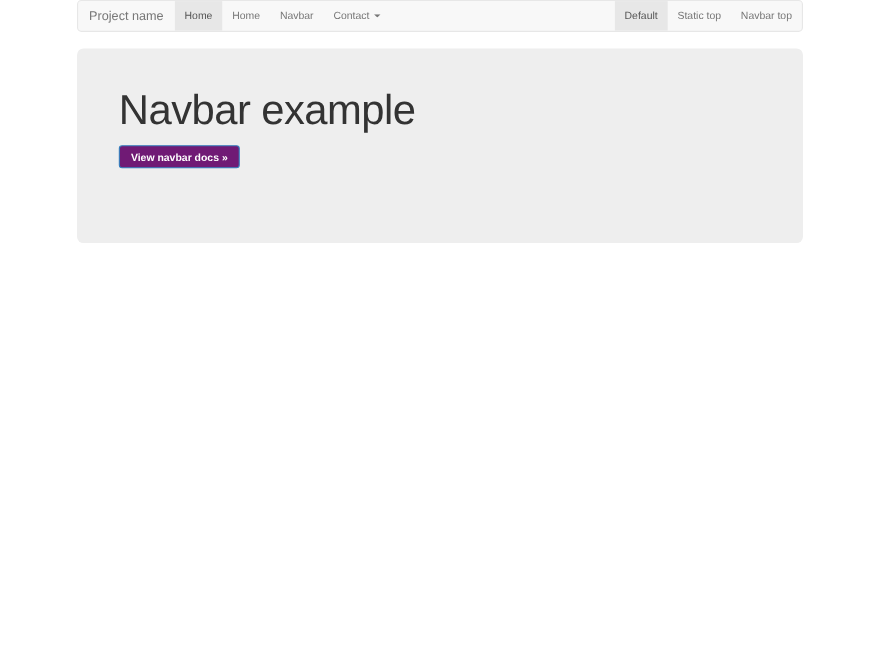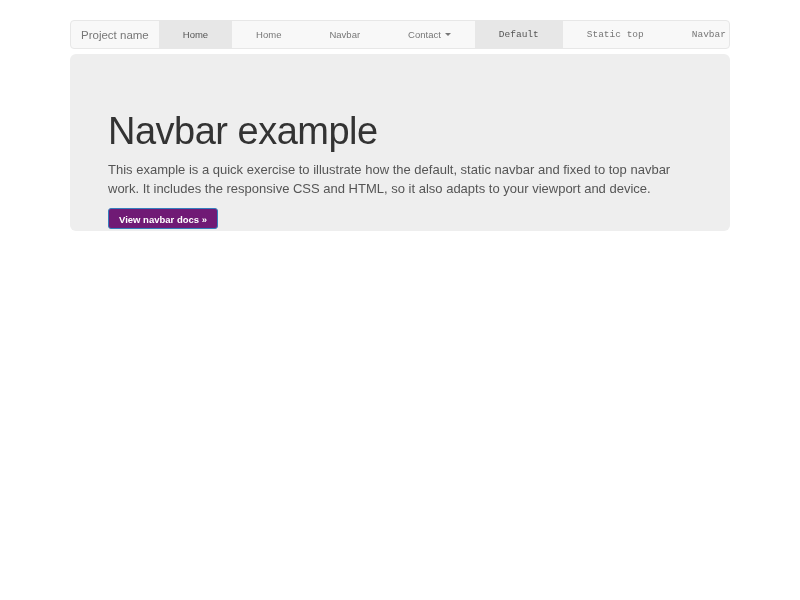--- a/index.html
+++ b/index.html
@@ -9,21 +9,21 @@
     background: #ffffff;
     font-family: "Liberation Sans", sans-serif;
     overflow: hidden;
   }
   .container {
     width: 660px;
     margin: 0 auto;
   }
   
   .navbar {
-    margin-top: 20px;
+    margin-top: 0;
     height: 29px;
     background: #f8f8f8;
     border: 1px solid #e7e7e7;
     border-radius: 4px;
     display: flex;
     align-items: stretch;
     overflow: hidden;
   }
   .navbar-brand {
     display: flex;
@@ -33,49 +33,49 @@
     color: #777;
     cursor: pointer;
     white-space: nowrap;
   }
   .nav {
     display: flex;
     align-items: stretch;
     list-style: none;
     margin: 0; padding: 0;
   }
-  .nav-right { margin-left: auto; font-family: Liberation Mono, monospace; }
+  .nav-right { margin-left: auto; }
   .nav-item {
     display: flex;
     align-items: center;
-    padding: 0 24px;
+    padding: 0 9px;
     font-size: 9.5px;
     color: #777;
     cursor: pointer;
     white-space: nowrap;
   }
   .nav-item.active {
     background: #e7e7e7;
     color: #555;
   }
   .caret {
     display: inline-block;
     width: 0; height: 0;
     margin-left: 4px;
     border-left: 3px solid transparent;
     border-right: 3px solid transparent;
     border-top: 3px dashed #777;
   }
   
   .jumbotron {
-    margin-top: 5px;
+    margin-top: 15px;
     height: 177px;
     background: #eeeeee;
     border-radius: 6px;
-    padding: 56px 38px 0 38px;
+    padding: 36px 38px 0 38px;
   }
   .jumbotron h1 {
     margin: 0 0 8px 0;
     font-size: 38px;
     line-height: 42px;
     font-weight: 500;
     color: #333;
     letter-spacing: -0.5px;
   }
   .jumbotron p {
@@ -122,17 +122,16 @@
 
     <ul class="nav nav-right">
       <li class="nav-item active">Default</li>
       <li class="nav-item">Static top</li>
       <li class="nav-item">Navbar top</li>
     </ul>
   </nav>
 
   <div class="jumbotron">
     <h1>Navbar example</h1>
-    <p>This example is a quick exercise to illustrate how the default, static navbar and fixed to top navbar work. It includes the responsive CSS and HTML, so it also adapts to your viewport and device.</p>
     <a class="btn-primary">View navbar docs »</a>
   </div>
 
 </div>
 
 </body></html>

